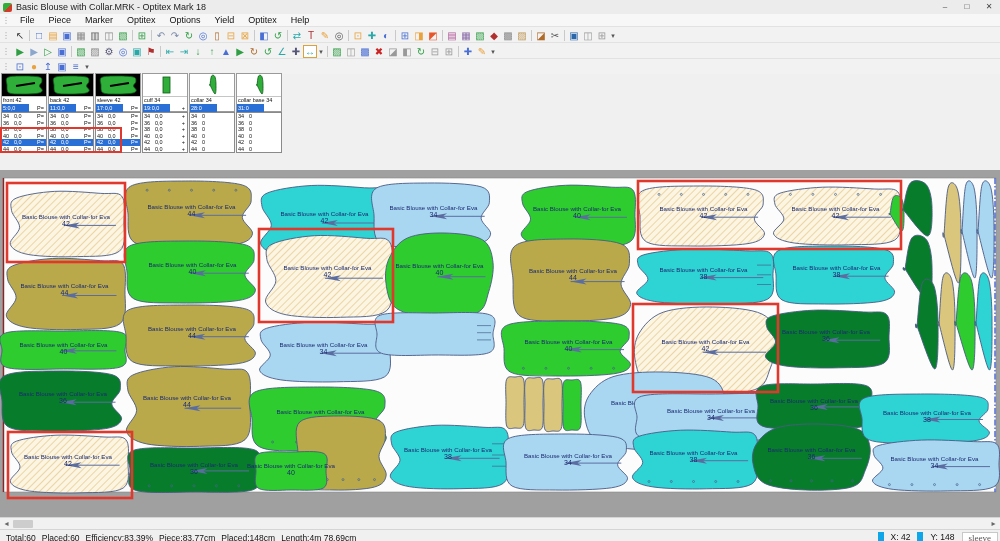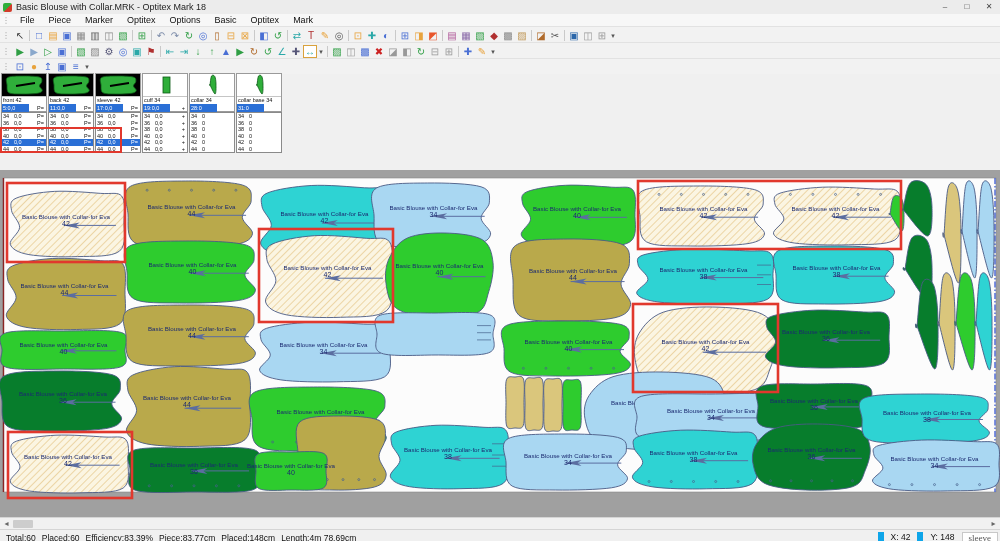--- a/index.html
+++ b/index.html
@@ -80,23 +80,23 @@
     </span>
   </div>
 
   <div class="menubar" id="menubar">
     <span class="grip">⋮</span>
   <span class="mi">File</span>
       <span class="mi">Piece</span>
       <span class="mi">Marker</span>
       <span class="mi">Optitex</span>
       <span class="mi">Options</span>
-      <span class="mi">Basic</span>
+      <span class="mi">Yield</span>
       <span class="mi">Optitex</span>
-      <span class="mi">Mark</span>
+      <span class="mi">Help</span>
     </div>
 
   <div class="tbar" id="tb1">
       <span class="grip">⋮</span>
       <span class="tbi" style="color: rgb(51, 51, 51);">↖</span>
       <i class="sep"></i>
       <span class="tbi" style="color: rgb(74, 111, 212);">□</span>
       <span class="tbi" style="color: rgb(232, 163, 61);">▤</span>
       <span class="tbi" style="color: rgb(74, 111, 212);">▣</span>
       <span class="tbi" style="color: rgb(138, 138, 138);">▦</span>

